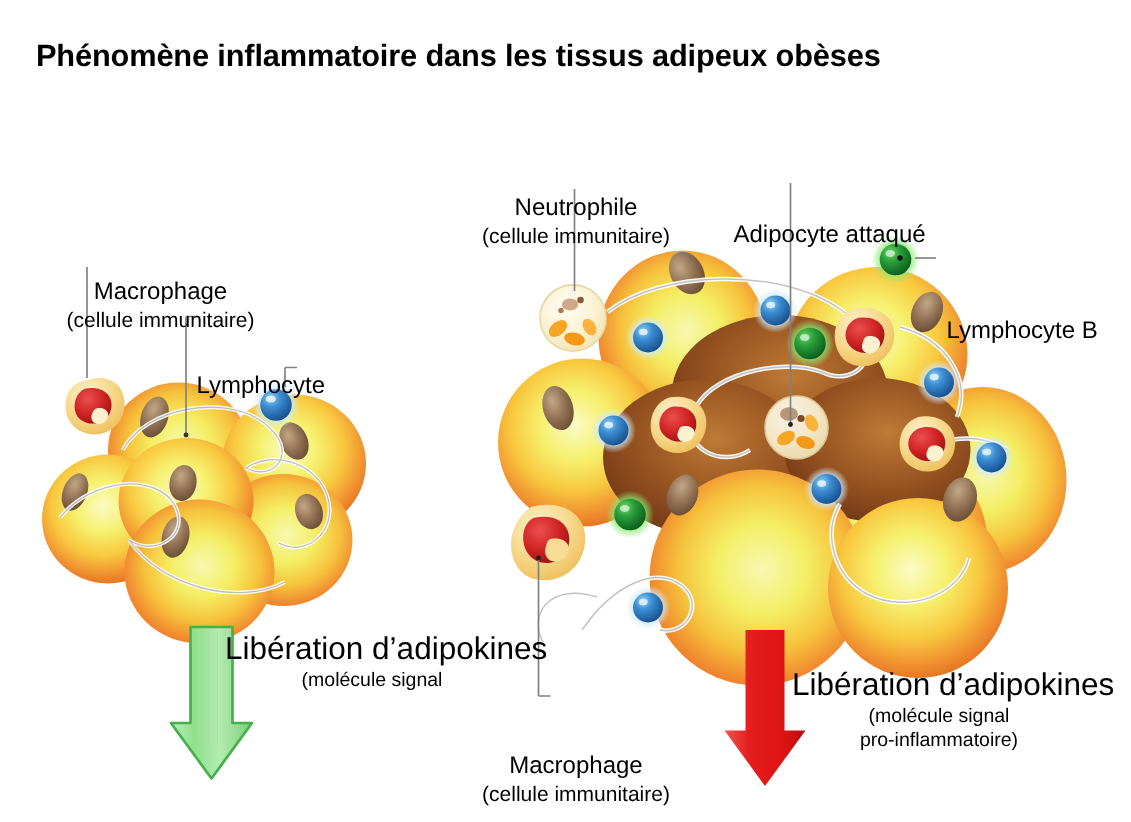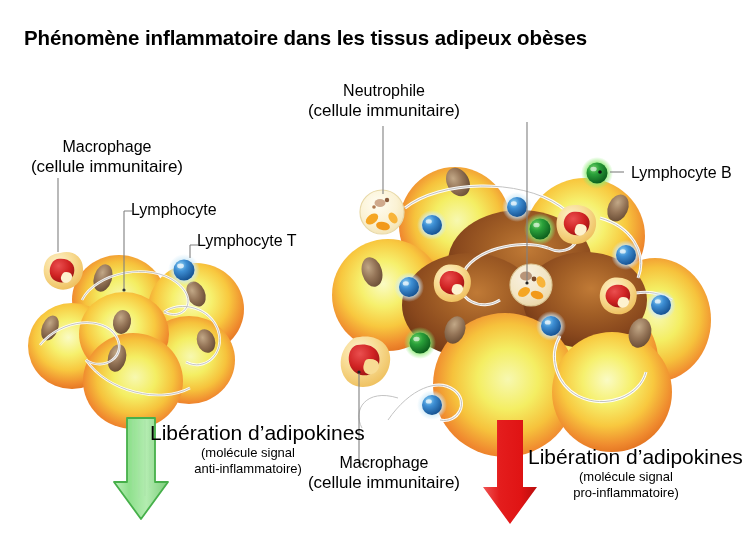--- a/index.html
+++ b/index.html
@@ -30,23 +30,24 @@
     letter-spacing: -0.1px;
     white-space: nowrap;
   }
   .lbl {
     position: absolute;
     white-space: nowrap;
     line-height: 1.18;
   }
   .lbl .l1 {
     font-size: 16px;
+    margin-top: 48px;
   }
   .lbl .l2 {
-    font-size: 17px;
+    font-size: 14px;
   }
   .lbl.ctr { text-align: center; }
   .arrow-cap {
     position: absolute;
     white-space: nowrap;
     line-height: 1.2;
   }
   .arrow-cap .c1 { font-size: 21px; }
   .arrow-cap .c2 { font-size: 13px; }
   svg.art {
@@ -363,35 +364,34 @@
 
   <div class="lbl ctr" style="left:22px; top:138px; width:170px;">
     <div class="l1">Macrophage</div>
     <div class="l2">(cellule immunitaire)</div>
   </div>
 
   <div class="lbl" style="left:131px; top:201px;">
     <div class="l1">Lymphocyte</div>
   </div>
 
-  <div class="lbl" style="left:197px; top:232px;">
-    <div class="l1">Lymphocyte T</div>
-  </div>
 
   <div class="arrow-cap ctr" style="left:150px; top:420px; width:196px; text-align:center;">
     <div class="c1">Libération d’adipokines</div>
     <div class="c2">(molécule signal</div>
-    <div class="c2">anti-inflammatoire)</div>
   </div>
 
   <div class="lbl ctr" style="left:298px; top:82px; width:172px;">
     <div class="l1">Neutrophile</div>
     <div class="l2">(cellule immunitaire)</div>
   </div>
 
+  <div class="lbl" style="left:489px; top:100px;">
+    <div class="l1">Adipocyte attaqué</div>
+  </div>
 
   <div class="lbl" style="left:631px; top:164px;">
     <div class="l1">Lymphocyte B</div>
   </div>
 
   <div class="lbl ctr" style="left:288px; top:454px; width:192px;">
     <div class="l1">Macrophage</div>
     <div class="l2">(cellule immunitaire)</div>
   </div>
 

